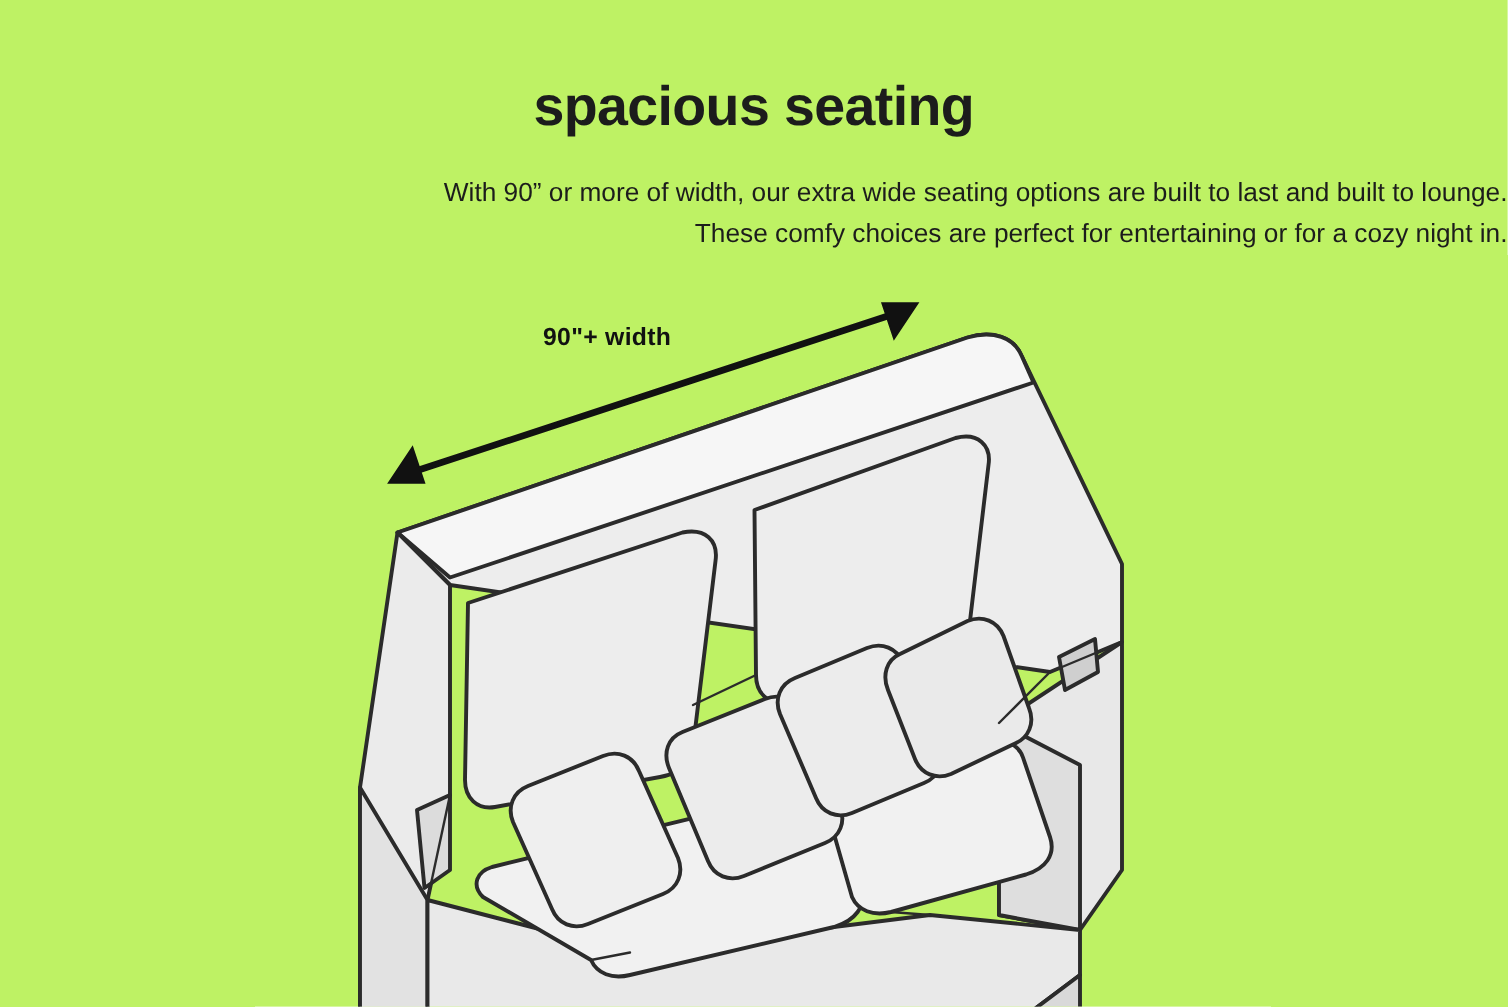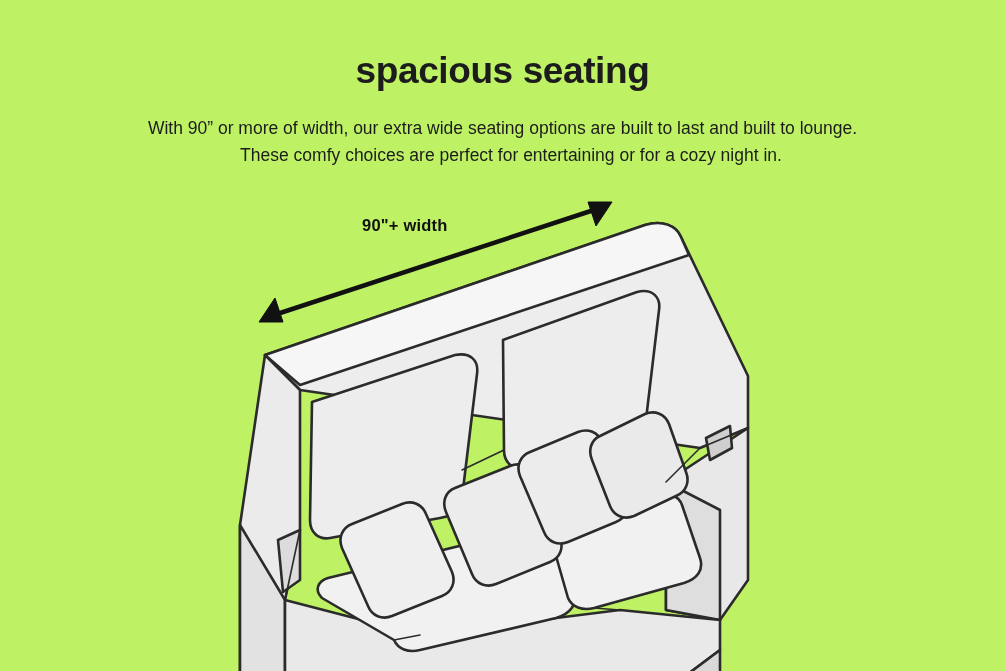--- a/index.html
+++ b/index.html
@@ -30,21 +30,21 @@
     font-size: 37px;
     font-weight: bold;
     letter-spacing: -0.4px;
     color: #1c1c1c;
   }
   .subcopy {
     position: absolute;
     top: 115px;
     left: 0;
     width: 1005px;
-    text-align: center;
+    text-align: right;
     font-size: 17.5px;
     line-height: 27px;
     color: #1c1c1c;
   }
   .subcopy .line2 {
     display: block;
     padding-left: 17px;
   }
   .illustration {
     position: absolute;

